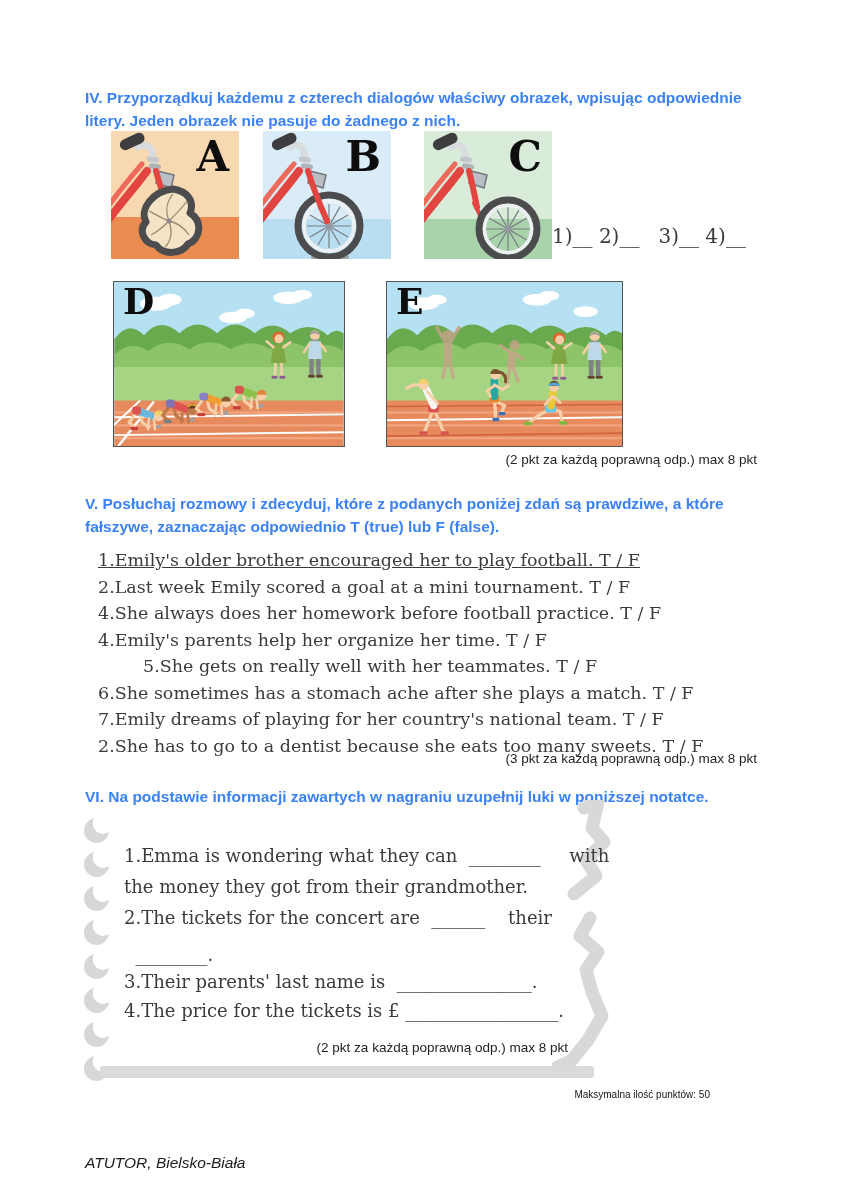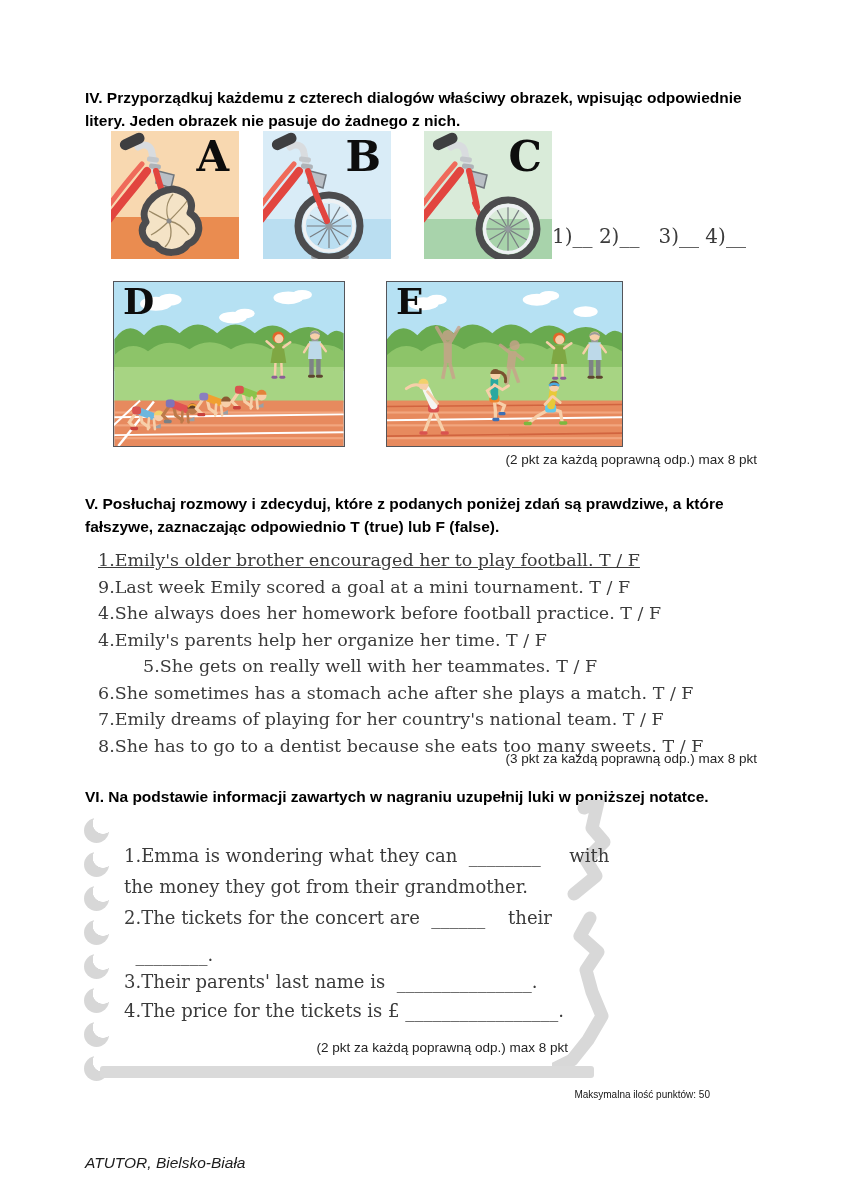--- a/index.html
+++ b/index.html
@@ -1,18 +1,18 @@
 <!DOCTYPE html>
 <html><head>
 <meta charset="utf-8">
 <style>
   html,body{margin:0;padding:0;background:#ffffff;}
   .page{position:relative;width:848px;height:1200px;background:#ffffff;overflow:hidden;
         font-family:"Liberation Sans",sans-serif;color:#1f1f1f;}
-  .sec-title{position:absolute;font-weight:700;font-size:15.5px;line-height:1.5;color:#000000;}
+  .sec-title{position:absolute;font-weight:700;font-size:15.5px;line-height:1.5;color:#3b82f6;}
   .serif{font-family:"DejaVu Serif",serif;color:#3b3b3b;white-space:pre;}
   .card{position:absolute;width:128px;height:128px;}
   .card svg{display:block;width:100%;height:100%;}
   .card-letter{position:absolute;font-family:"DejaVu Serif",serif;font-weight:700;color:#0d0d0d;}
   .letter-tr{top:1px;right:10px;font-size:42px;}
   .letter-tl{top:-2px;left:9px;font-size:36px;}
   .photo{position:absolute;border:1.5px solid #54555a;box-sizing:border-box;background:#b6e1f3;}
   .photo svg{display:block;width:100%;height:100%;}
   .blanks{position:absolute;font-size:20px;}
   .stmt{position:absolute;left:98px;font-size:17.5px;}
@@ -332,27 +332,27 @@
       </g>
     </svg>
     <div class="card-letter letter-tl">E</div>
   </div>
 
   <div class="pts" style="top:452px;right:91px;">(2 pkt za każdą poprawną odp.) max 8 pkt</div>
 
   <div class="sec-title" style="left:85px;top:492px;width:676px;">V. Posłuchaj rozmowy i zdecyduj, które z podanych poniżej zdań są prawdziwe, a które fałszywe, zaznaczając odpowiednio T (true) lub F (false).</div>
 
   <div class="stmt serif" style="top:550px;text-decoration:underline;">1.Emily's older brother encouraged her to play football. T / F</div>
-  <div class="stmt serif" style="top:577px;">9.Last week Emily scored a goal at a mini tournament. T / F</div>
+  <div class="stmt serif" style="top:577px;">2.Last week Emily scored a goal at a mini tournament. T / F</div>
   <div class="stmt serif" style="top:603px;">4.She always does her homework before football practice. T / F</div>
   <div class="stmt serif" style="top:630px;">4.Emily's parents help her organize her time. T / F</div>
   <div class="stmt serif" style="top:656px;margin-left:45px;">5.She gets on really well with her teammates. T / F</div>
   <div class="stmt serif" style="top:683px;">6.She sometimes has a stomach ache after she plays a match. T / F</div>
   <div class="stmt serif" style="top:709px;">7.Emily dreams of playing for her country's national team. T / F</div>
-  <div class="stmt serif" style="top:736px;">8.She has to go to a dentist because she eats too many sweets. T / F</div>
+  <div class="stmt serif" style="top:736px;">2.She has to go to a dentist because she eats too many sweets. T / F</div>
 
   <div class="pts" style="top:751px;right:91px;">(3 pkt za każdą poprawną odp.) max 8 pkt</div>
 
   <div class="sec-title" style="left:85px;top:785px;width:700px;">VI. Na podstawie informacji zawartych w nagraniu uzupełnij luki w poniższej notatce.</div>
 
   <div class="crescent" style="top:818px;"></div>
   <div class="crescent" style="top:852px;"></div>
   <div class="crescent" style="top:886px;"></div>
   <div class="crescent" style="top:920px;"></div>
   <div class="crescent" style="top:954px;"></div>

